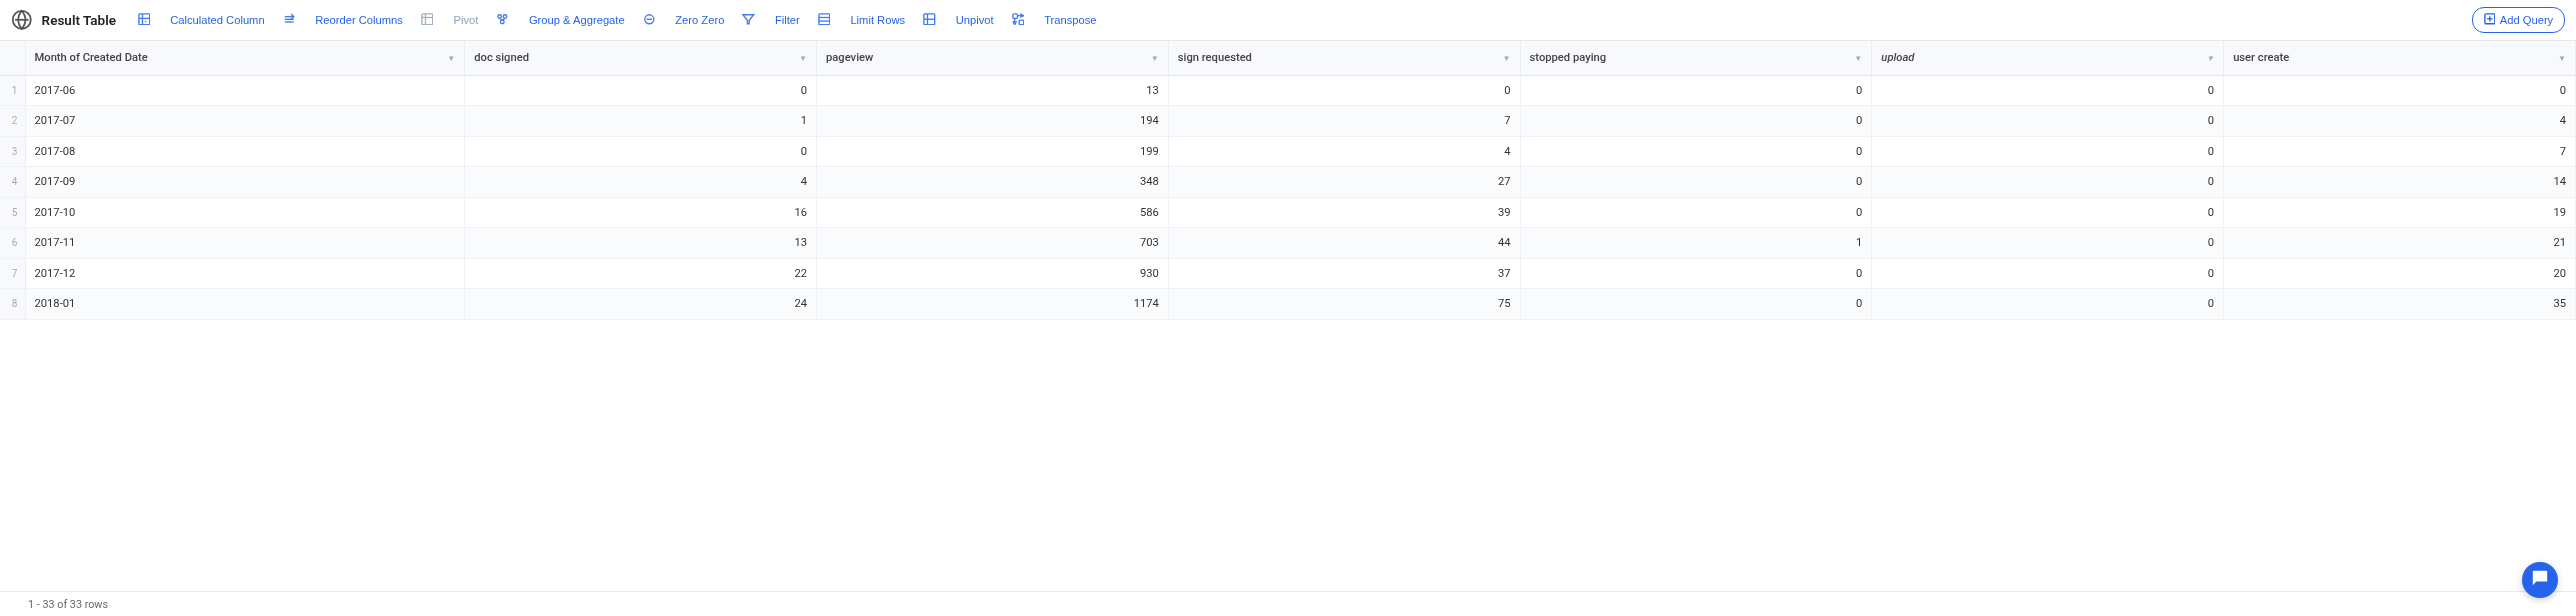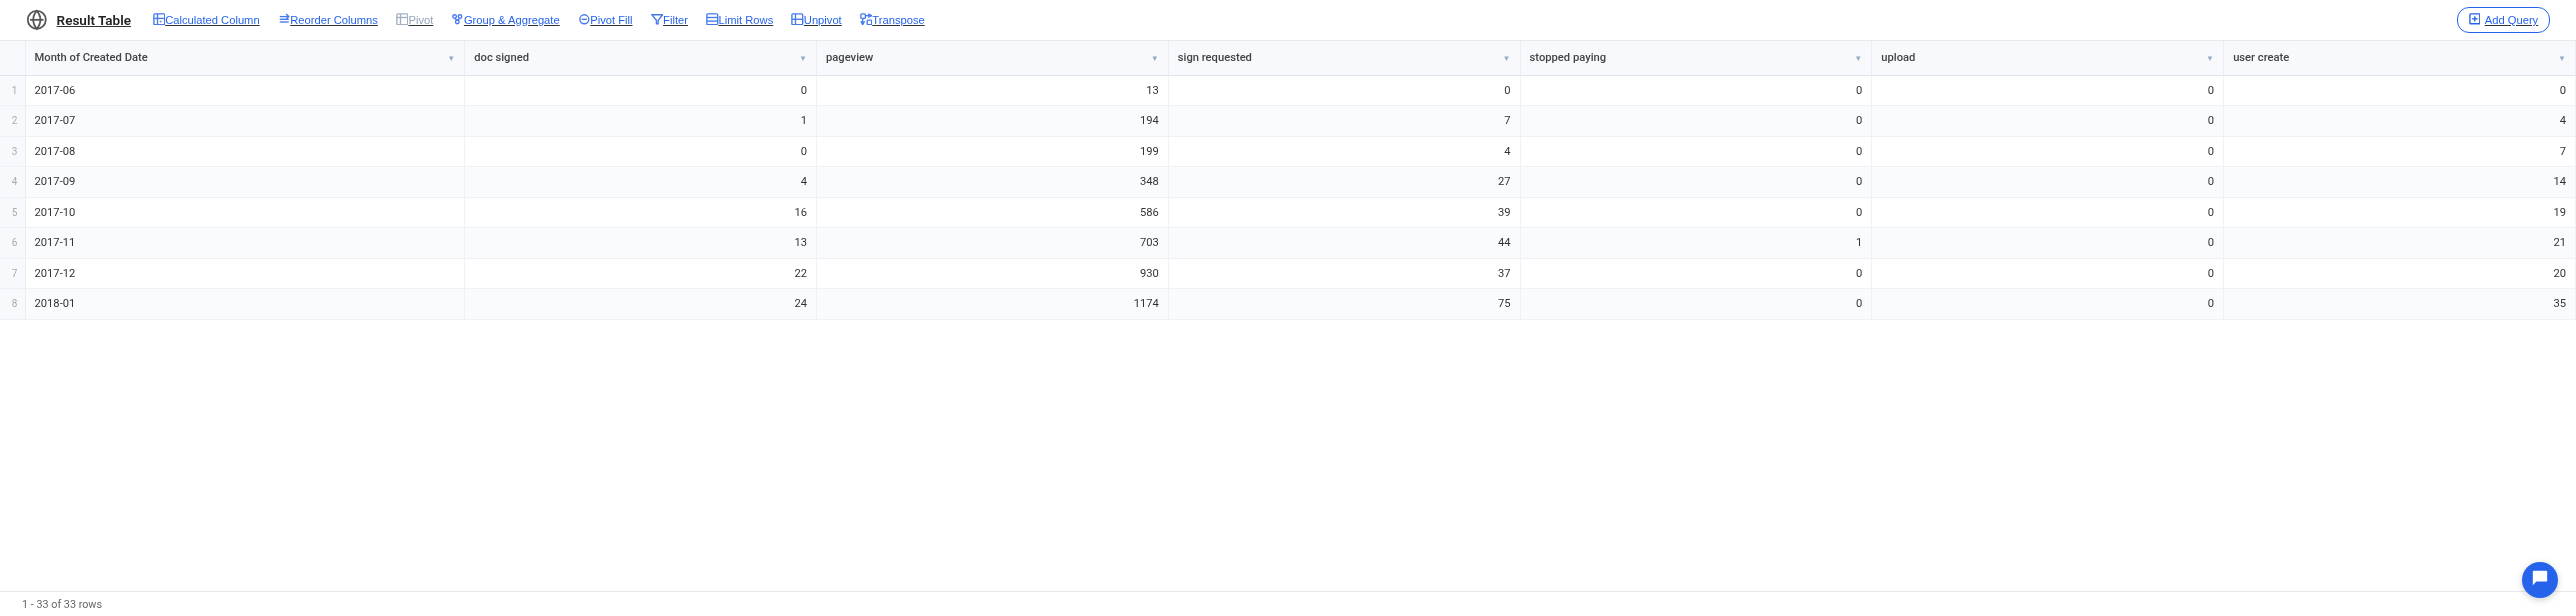--- a/index.html
+++ b/index.html
@@ -7,44 +7,43 @@
       font-family: -apple-system, BlinkMacSystemFont, 'Segoe UI', Roboto, sans-serif;
       font-size: 11.7px;
       background: #fff;
       color: #333;
     }
 
     
     .toolbar {
       display: flex;
       align-items: center;
-      padding: 0 26px;
+      padding: 0 11px;
       height: 41px;
       border-bottom: 0.9px solid #e8e8e8;
       gap: 3.6px;
       background: #fff;
-      text-decoration: underline;
     }
     .toolbar-logo {
       width: 21.6px;
       height: 21.6px;
       margin-right: 5.4px;
       flex-shrink: 0;
     }
     .toolbar-title {
       font-size: 13.5px;
       font-weight: 600;
       color: #222;
       margin-right: 10.8px;
       white-space: nowrap;
     }
     .toolbar-btn {
       display: flex;
       align-items: center;
-      gap: 0;
+      gap: 20px;
       padding: 4.5px 7.2px;
       border: none;
       background: none;
       color: #2563eb;
       font-size: 11.2px;
       cursor: pointer;
       border-radius: 3.6px;
       white-space: nowrap;
     }
     .toolbar-btn .btn-icon {
@@ -141,21 +140,21 @@
       border-right: 0.9px solid #e8eef5;
       background: #f7f9fc !important;
       min-width: 25px;
     }
 
     
     .table-footer {
       height: 25px;
       display: flex;
       align-items: center;
-      padding: 0 22px;
+      padding: 0 28px;
       font-size: 10.8px;
       color: #666;
       border-top: 0.9px solid #e8e8e8;
       background: #fff;
     }
 
     
     .chat-bubble {
       position: fixed;
       bottom: 18px;
@@ -236,21 +235,21 @@
     <span>Group &amp; Aggregate</span>
   </button>
 
   <button class="toolbar-btn">
     <span class="btn-icon">
       <svg width="12.6" height="12.6" viewBox="0 0 14 14" fill="none" stroke="#2563eb" stroke-width="1.5">
         <circle cx="7" cy="7" r="5"></circle>
         <line x1="4" y1="7" x2="10" y2="7"></line>
       </svg>
     </span>
-    <span>Pivot Fill</span>
+    <span>Zero Zero</span>
   </button>
 
   <button class="toolbar-btn">
     <span class="btn-icon">
       <svg width="12.6" height="12.6" viewBox="0 0 14 14" fill="none" stroke="#2563eb" stroke-width="1.5">
         <polygon points="1,2 13,2 8,8 8,12 6,12 6,8"></polygon>
       </svg>
     </span>
     <span>Filter</span>
   </button>
@@ -345,21 +344,21 @@
           </div>
         </th>
         <th style="min-width:144px;">
           <div class="th-inner">
             <span class="th-label">
               <span>stopped paying</span>
             </span>
             <span class="th-dropdown">▾</span>
           </div>
         </th>
-        <th style="min-width:144px;">
+        <th style="min-width:144px;font-style:italic;">
           <div class="th-inner">
             <span class="th-label">
               <span>upload</span>
             </span>
             <span class="th-dropdown">▾</span>
           </div>
         </th>
         <th style="min-width:144px;">
           <div class="th-inner">
             <span class="th-label">

